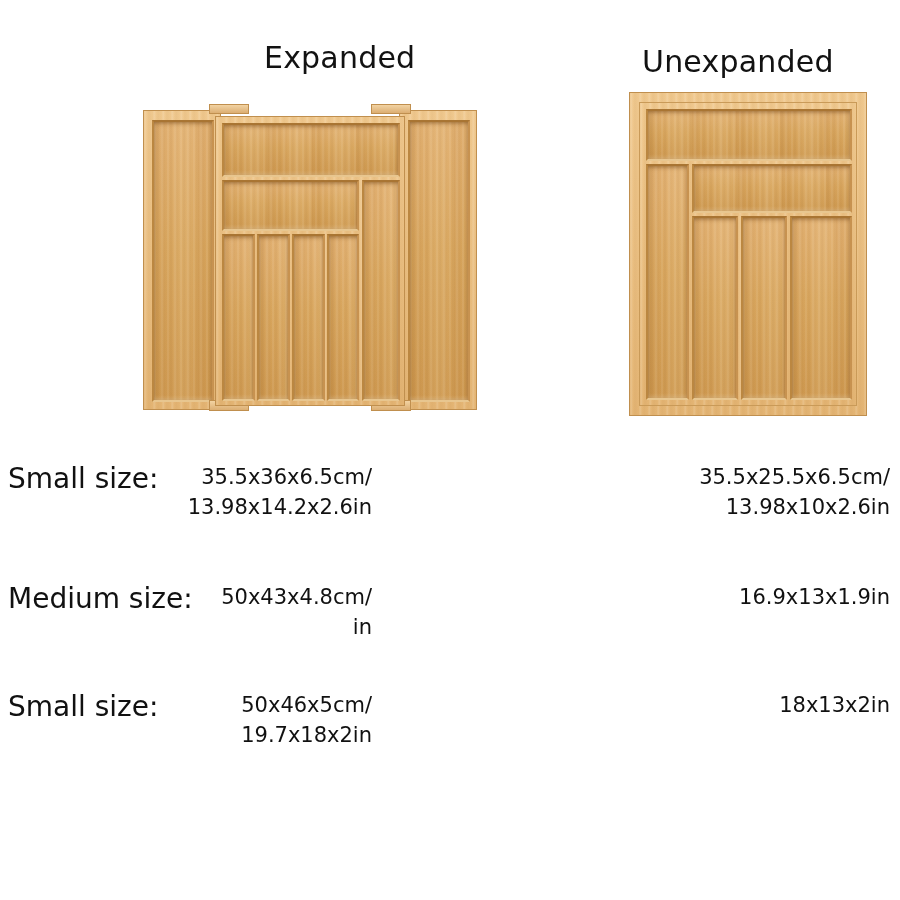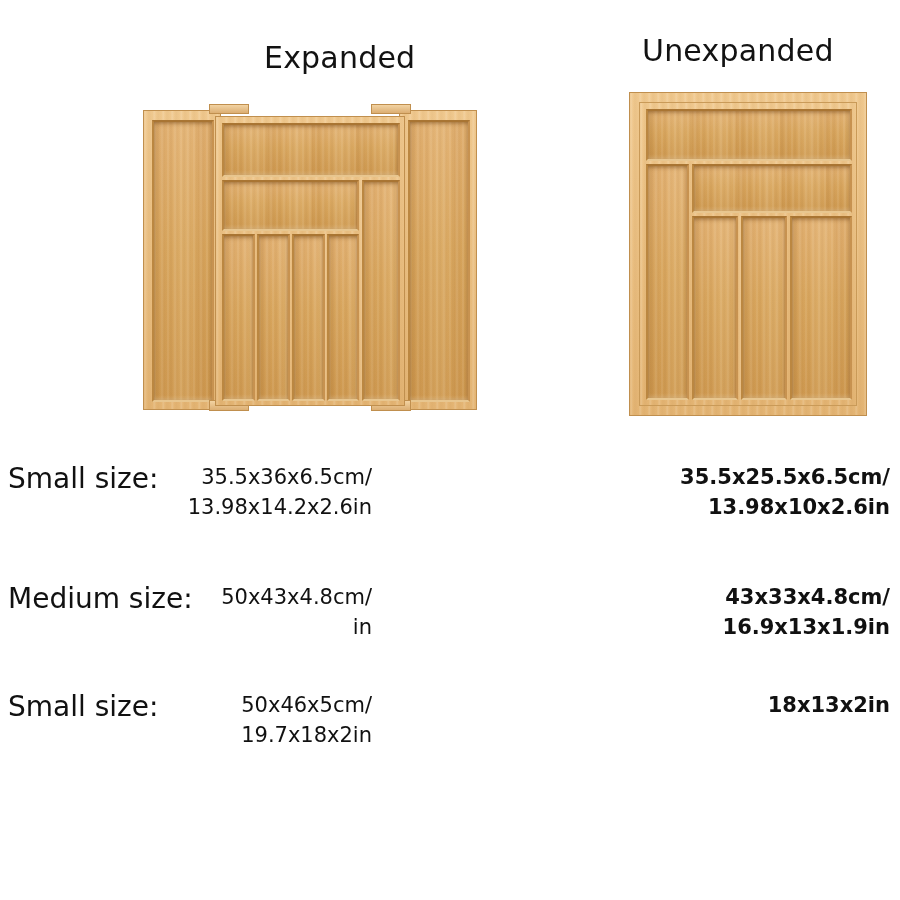--- a/index.html
+++ b/index.html
@@ -19,21 +19,21 @@
   
   .heading {
     position: absolute;
     font-size: 30px;
     font-weight: 400;
     letter-spacing: 0.2px;
     color: #121212;
     white-space: nowrap;
   }
   #heading-expanded   { left: 220px; top: 40px; margin-left: 44px; }
-  #heading-unexpanded { left: 642px; top: 33px; }
+  #heading-unexpanded { left: 642px; top: 44px; }
 
   
   .tray-stage { position: absolute; }
   #stage-expanded   { left: 143px; top: 104px; width: 334px; height: 312px; }
   #stage-unexpanded { left: 629px; top: 92px; width: 238px; height: 324px; }
 
   
   .bamboo {
     background-color: #d6a25c;
     background-image:
@@ -104,21 +104,21 @@
     color: #111111;
     white-space: nowrap;
   }
   .spec-val {
     position: absolute;
     font-size: 21px;
     line-height: 30px;
     color: #111111;
   }
   .spec-val.expanded   { left: 182px; width: 190px; }
-  .spec-val.unexpanded { left: 640px; width: 250px; font-weight: bold; }
+  .spec-val.unexpanded { left: 640px; width: 250px; }
   .spec-val .ln { display: block; white-space: nowrap; text-align: right; }
 
   #row-small  { top: 0px; }
   #row-medium { top: 120px; }
   #row-large  { top: 228px; }
 </style>
 </head>
 <body>
 
 <div class="heading" id="heading-expanded">Expanded</div>
@@ -188,21 +188,20 @@
     </div>
   </div>
 
   <div class="spec-row" id="row-medium">
     <div class="spec-label">Medium size:</div>
     <div class="spec-val expanded">
       <span class="ln">50x43x4.8cm/</span>
       <span class="ln">in</span>
     </div>
     <div class="spec-val unexpanded">
-      <span class="ln">43x33x4.8cm/</span>
       <span class="ln">16.9x13x1.9in</span>
     </div>
   </div>
 
   <div class="spec-row" id="row-large">
     <div class="spec-label">Small size:</div>
     <div class="spec-val expanded">
       <span class="ln">50x46x5cm/</span>
       <span class="ln">19.7x18x2in</span>
     </div>

